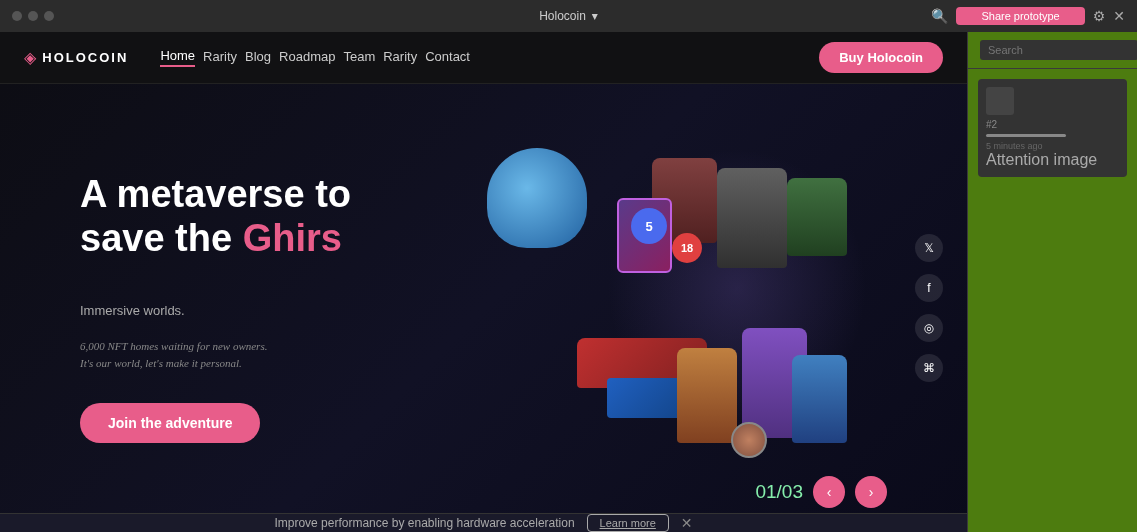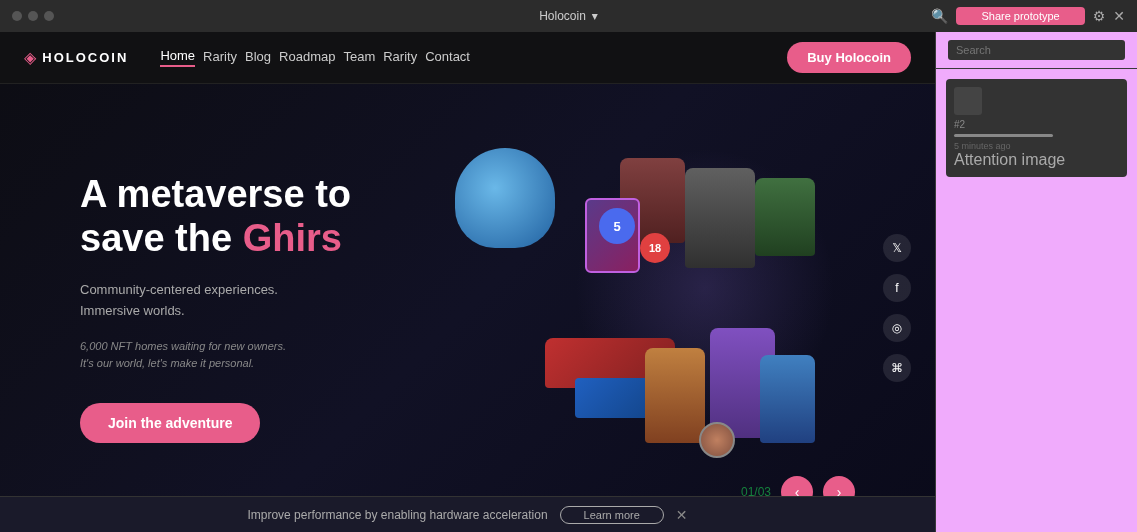--- a/index.html
+++ b/index.html
@@ -165,20 +165,21 @@
       font-size: 13px;
       line-height: 1.6;
       margin-bottom: 16px;
     }
     .hero-subtitle2 {
       color: #888;
       font-size: 11px;
       line-height: 1.6;
       margin-bottom: 30px;
       font-style: italic;
+      font-family: Liberation Serif, serif;
     }
     .hero-cta {
       background: #e85d8a;
       color: white;
       border: none;
       border-radius: 24px;
       padding: 12px 28px;
       font-size: 14px;
       font-weight: 600;
       cursor: pointer;
@@ -376,22 +377,22 @@
     .slider-controls {
       position: absolute;
       bottom: 24px;
       right: 80px;
       z-index: 10;
       display: flex;
       align-items: center;
       gap: 10px;
     }
     .slide-counter {
-      color: #15803d;
-      font-size: 12px;
+      color: #86efac;
+      font-size: 19px;
       margin-left: 20px;
     }
     .slide-btn {
       width: 32px;
       height: 32px;
       border-radius: 50%;
       border: none;
       background: #e85d8a;
       color: white;
       font-size: 14px;
@@ -400,50 +401,51 @@
       align-items: center;
       justify-content: center;
     }
 
     
     .notif-bar {
       position: absolute;
       bottom: 0;
       left: 0;
       right: 0;
-      height: 36px;
+      height: 19px;
       background: #1a1a2a;
       border-top: 1px solid #333;
       display: flex;
       align-items: center;
       justify-content: center;
       gap: 12px;
       font-size: 12px;
       color: #aaa;
       z-index: 20;
     }
     .learn-more-btn {
       background: transparent;
       border: 1px solid #aaa;
       color: #aaa;
-      border-radius: 9px;
-      padding: 2px 23px;
+      border-radius: 4px;
+      padding: 2px 12px;
       font-size: 11px;
       cursor: pointer;
+      text-decoration: underline;
     }
     .close-notif {
       color: #888;
       cursor: pointer;
       font-size: 14px;
     }
 
     
     .right-panel {
-      width: 202px;
-      background: #f0abfc;
+      width: 170px;
+      background: #4d7c0f;
       border-left: 1px solid #3a3a3a;
       display: flex;
       flex-direction: column;
     }
     .right-panel-header {
       padding: 8px 12px;
       display: flex;
       align-items: center;
       gap: 8px;
       border-bottom: 1px solid #3a3a3a;
@@ -539,21 +541,21 @@
 
     <div class="hero">
       <div class="hero-bg"></div>
 
       <div class="hero-content">
         <h1 class="hero-title">
           <span>A metaverse to</span><br>
           <span>save the </span><span class="highlight">Ghirs</span>
         </h1>
         <p class="hero-subtitle">
-          <span>Community-centered experiences.</span><br>
+          <br>
           <span>Immersive worlds.</span>
         </p>
         <p class="hero-subtitle2">
           <span>6,000 NFT homes waiting for new owners.</span><br>
           <span>It's our world, let's make it personal.</span>
         </p>
         <button class="hero-cta">Join the adventure</button>
       </div>
 
       <div class="hero-image">

